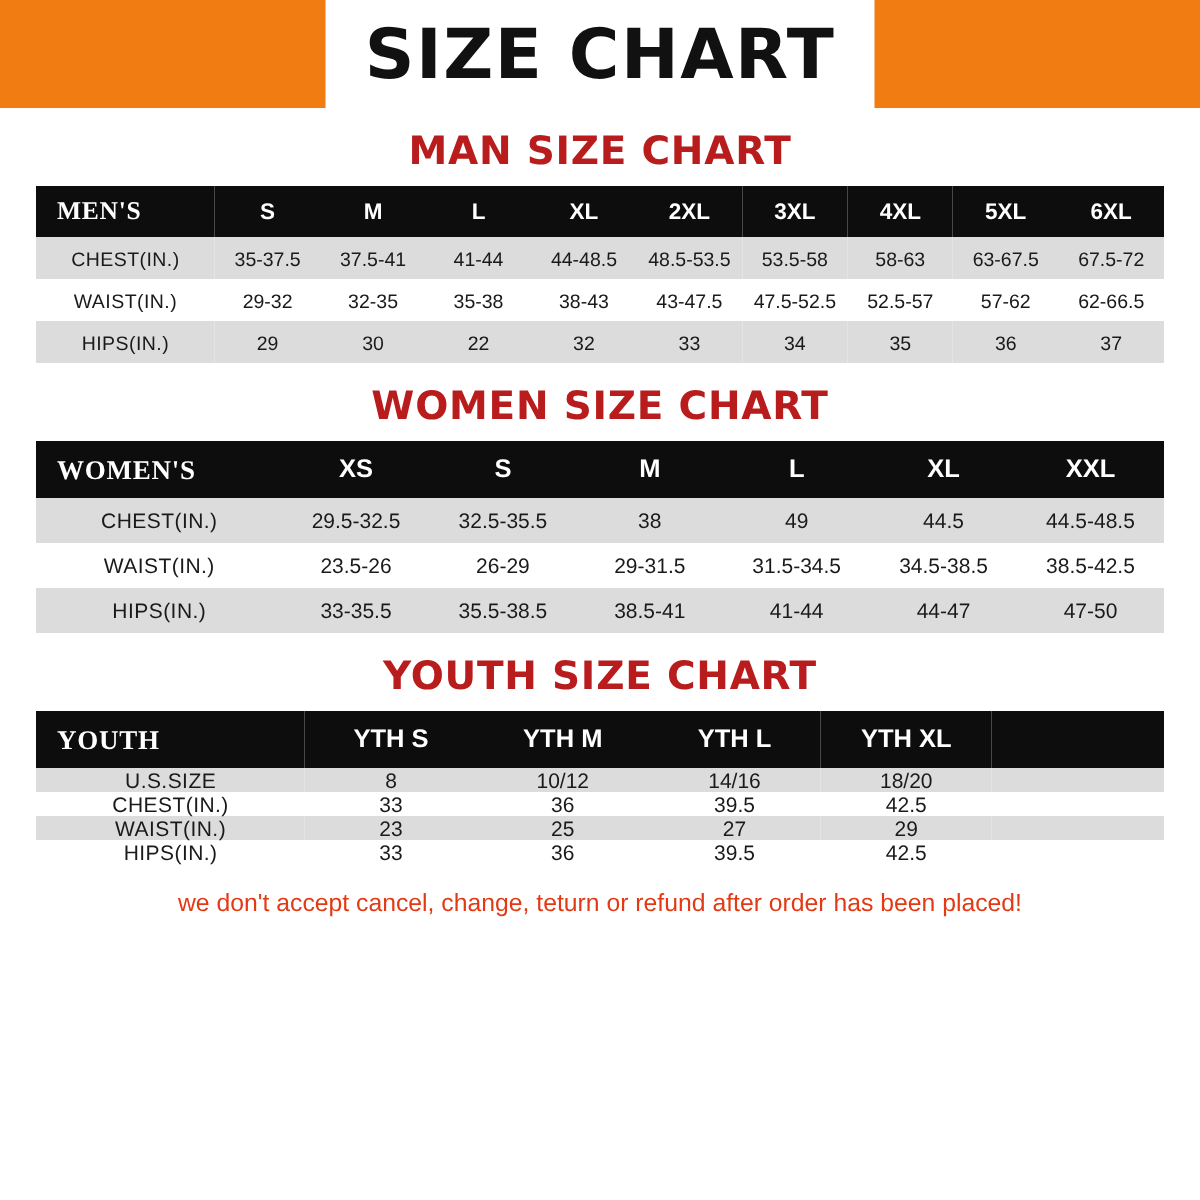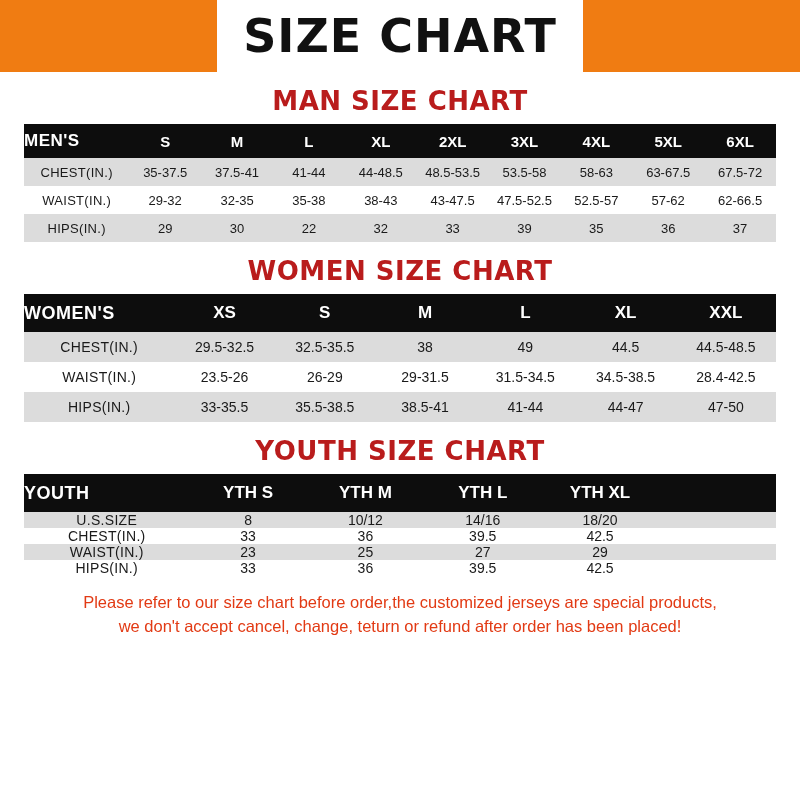--- a/index.html
+++ b/index.html
@@ -79,21 +79,22 @@
   }
   table.size-table thead th {
     background: #0d0d0d;
     color: #ffffff;
     font-weight: bold;
     font-size: 15px;
     height: 34px;
   }
   table.size-table thead th.rowlabel {
     text-align: left;
-    font-family: Liberation Sans, sans-serif;
+    padding-left: 14px;
+    font-family: Liberation Serif, serif;
     font-size: 16px;
     letter-spacing: 0.5px;
   }
   table.size-table tbody tr.odd td {
     background: #dcdcdc;
   }
   table.size-table tbody tr.even td {
     background: #ffffff;
   }
   table.size-table tbody td.rowlabel {
@@ -195,21 +196,21 @@
             <td>57-62</td>
             <td>62-66.5</td>
           </tr>
           <tr class="odd">
             <td class="rowlabel">HIPS(IN.)</td>
             <td>29</td>
             <td>30</td>
             <td>22</td>
             <td>32</td>
             <td>33</td>
-            <td>39</td>
+            <td>34</td>
             <td>35</td>
             <td>36</td>
             <td>37</td>
           </tr>
         </tbody>
       </table>
     </div>
 
     <div class="women">
       <div class="section-title">WOMEN SIZE CHART</div>
@@ -235,21 +236,21 @@
             <td>44.5</td>
             <td>44.5-48.5</td>
           </tr>
           <tr class="even">
             <td class="rowlabel">WAIST(IN.)</td>
             <td>23.5-26</td>
             <td>26-29</td>
             <td>29-31.5</td>
             <td>31.5-34.5</td>
             <td>34.5-38.5</td>
-            <td>28.4-42.5</td>
+            <td>38.5-42.5</td>
           </tr>
           <tr class="odd">
             <td class="rowlabel">HIPS(IN.)</td>
             <td>33-35.5</td>
             <td>35.5-38.5</td>
             <td>38.5-41</td>
             <td>41-44</td>
             <td>44-47</td>
             <td>47-50</td>
           </tr>
@@ -301,18 +302,17 @@
             <td>36</td>
             <td>39.5</td>
             <td>42.5</td>
             <td></td>
           </tr>
         </tbody>
       </table>
     </div>
 
     <div class="notice">
-      <span>Please refer to our size chart before order,the customized jerseys are special products,</span>
       <span>we don't accept cancel, change, teturn or refund after order has been placed!</span>
     </div>
 
   </div>
 </div>
 
 </body></html>

